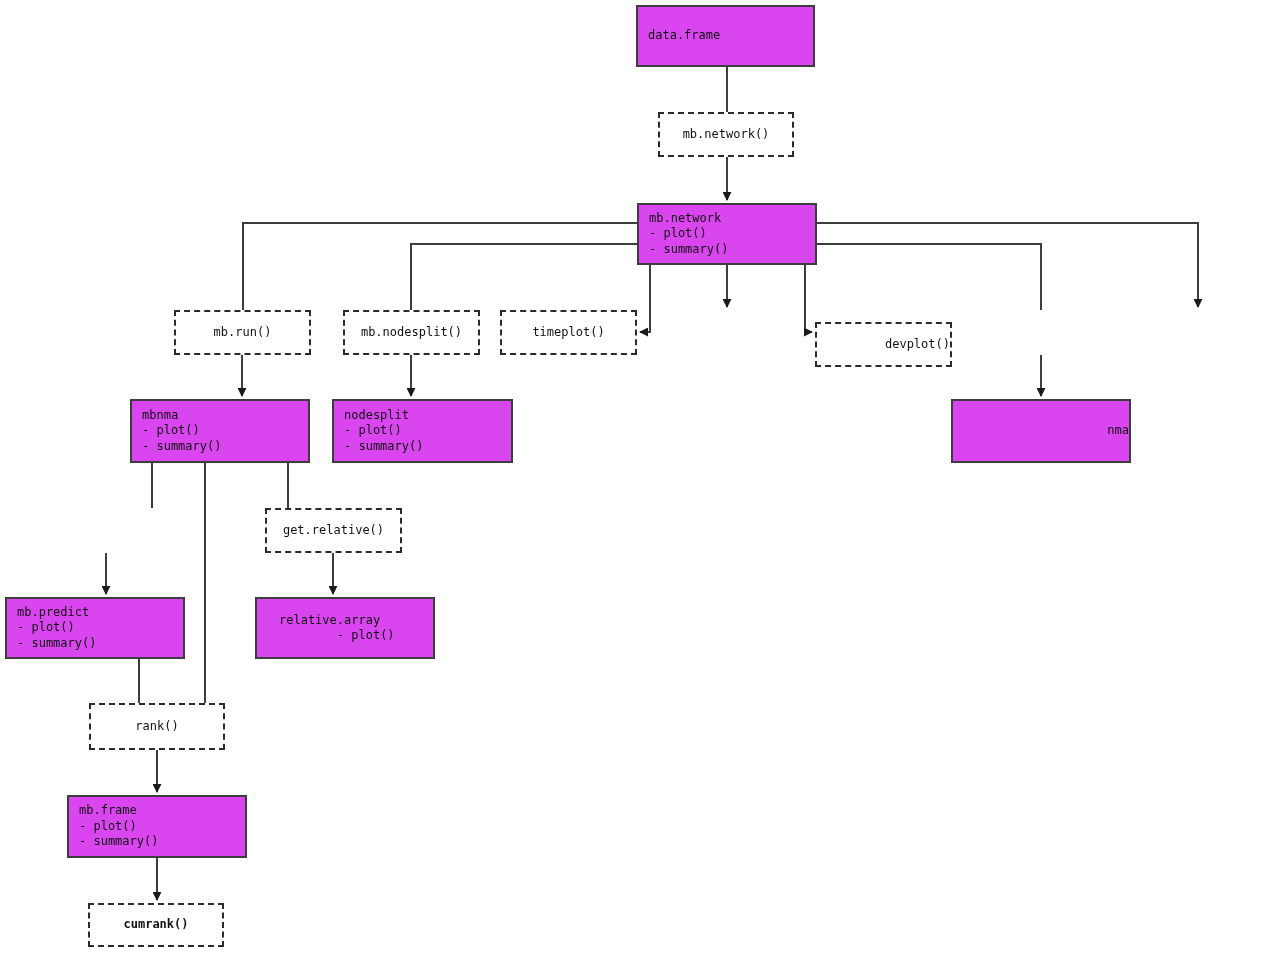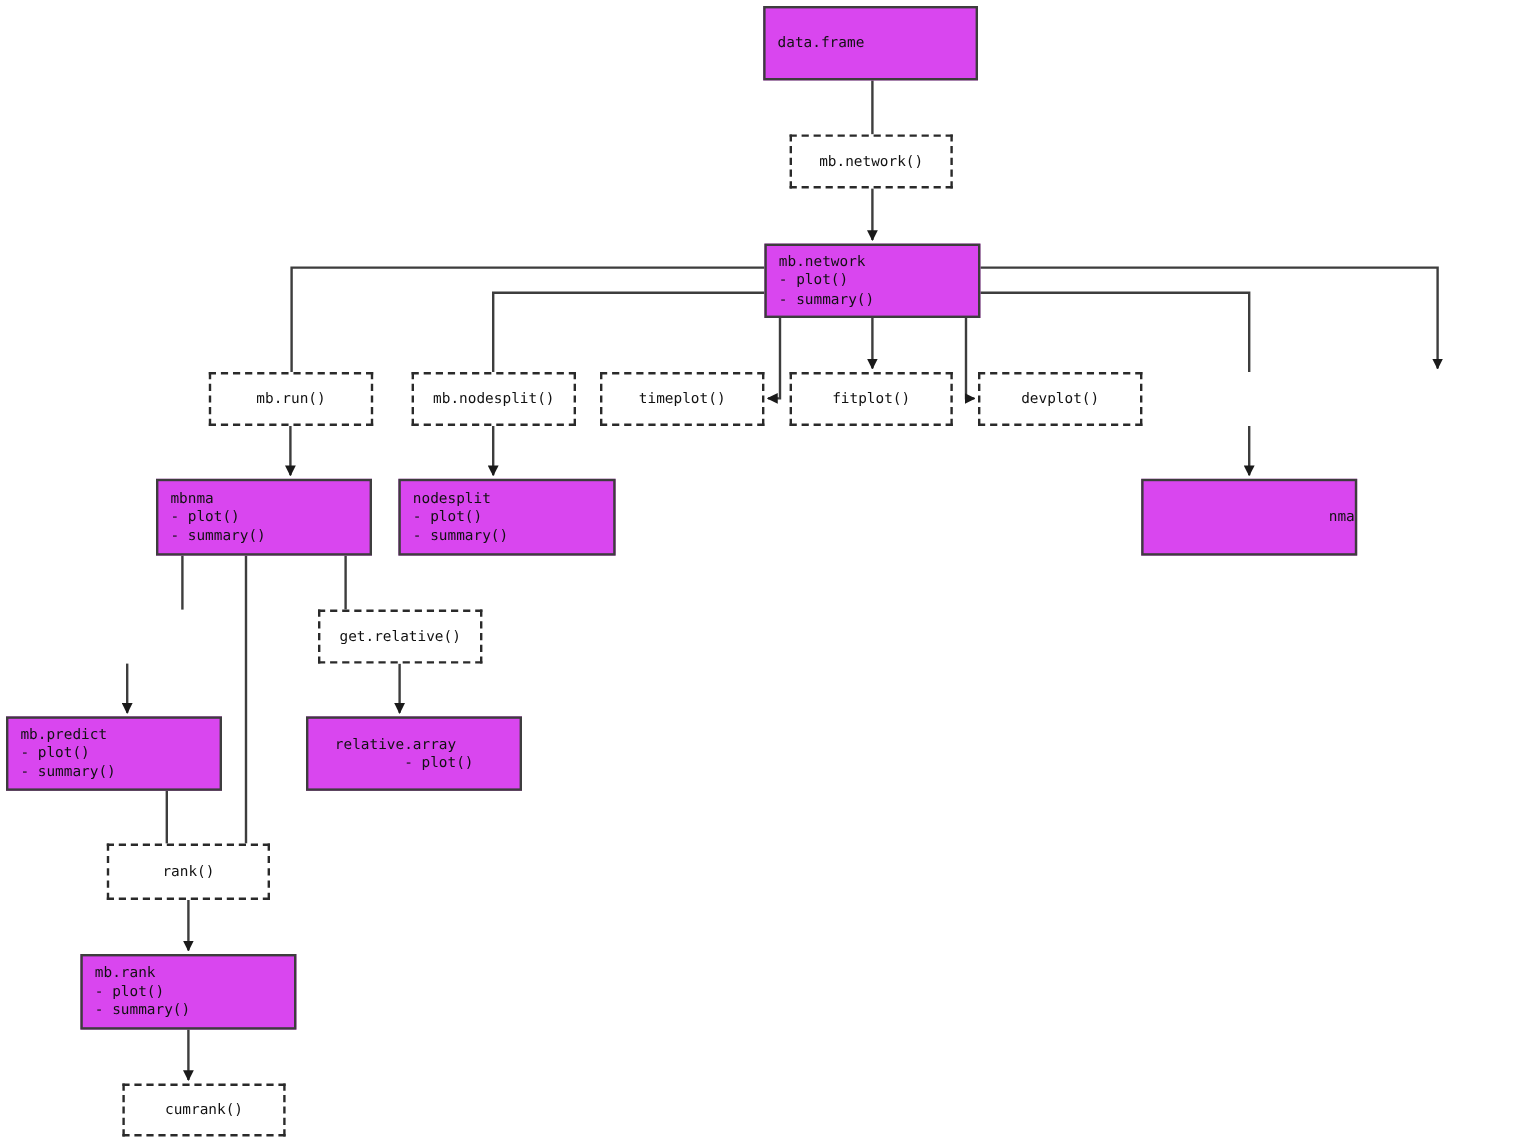--- a/index.html
+++ b/index.html
@@ -126,25 +126,22 @@
   </div>
 
   <div class="node dashed" style="left:343px; top:310px; width:137px; height:45px;">
     <pre>mb.nodesplit()</pre>
   </div>
 
   <div class="node dashed" style="left:500px; top:310px; width:137px; height:45px;">
     <pre>timeplot()</pre>
   </div>
 
-  <div class="node dashed" style="left:658px; top:310px; width:136px; height:45px;">
-    <pre>fitplot()</pre>
-  </div>
 
-  <div class="node dashed" style="left:815px; top:310px; width:137px; height:45px;">
+  <div class="node dashed" style="left:815px; top:322px; width:137px; height:45px;justify-content:flex-end;">
     <pre>devplot()</pre>
   </div>
 
 
 
   <div class="node solid left" style="left:130px; top:399px; width:180px; height:64px;">
     <pre>mbnma
 - plot()
 - summary()</pre>
   </div>
@@ -173,22 +170,22 @@
   <div class="node solid left" style="left:255px; top:597px; width:180px; height:62px;padding-left:12px;">
     <pre>relative.array
         - plot()</pre>
   </div>
 
   <div class="node dashed" style="left:89px; top:703px; width:136px; height:47px;">
     <pre>rank()</pre>
   </div>
 
   <div class="node solid left" style="left:67px; top:795px; width:180px; height:63px;">
-    <pre>mb.rank
+    <pre>mb.frame
 - plot()
 - summary()</pre>
   </div>
 
-  <div class="node dashed" style="left:102px; top:903px; width:136px; height:44px;">
+  <div class="node dashed" style="left:88px; top:903px; width:136px; height:44px;font-weight:bold;">
     <pre>cumrank()</pre>
   </div>
 
 </div>
 
 </body></html>

